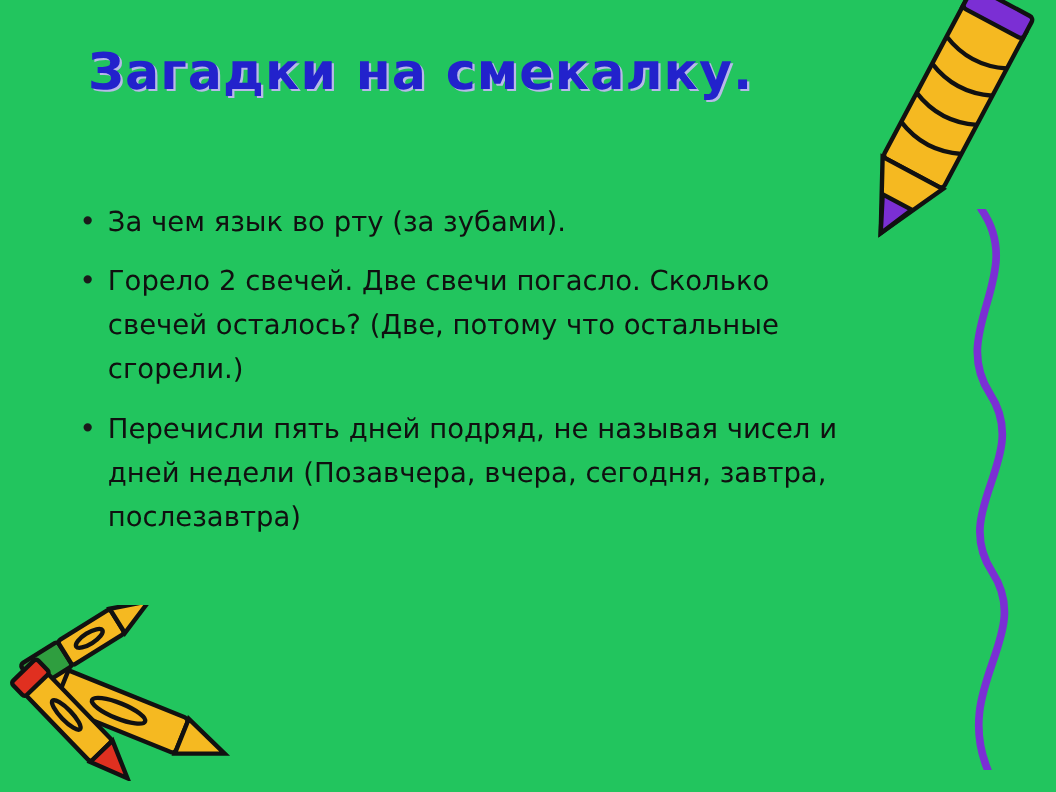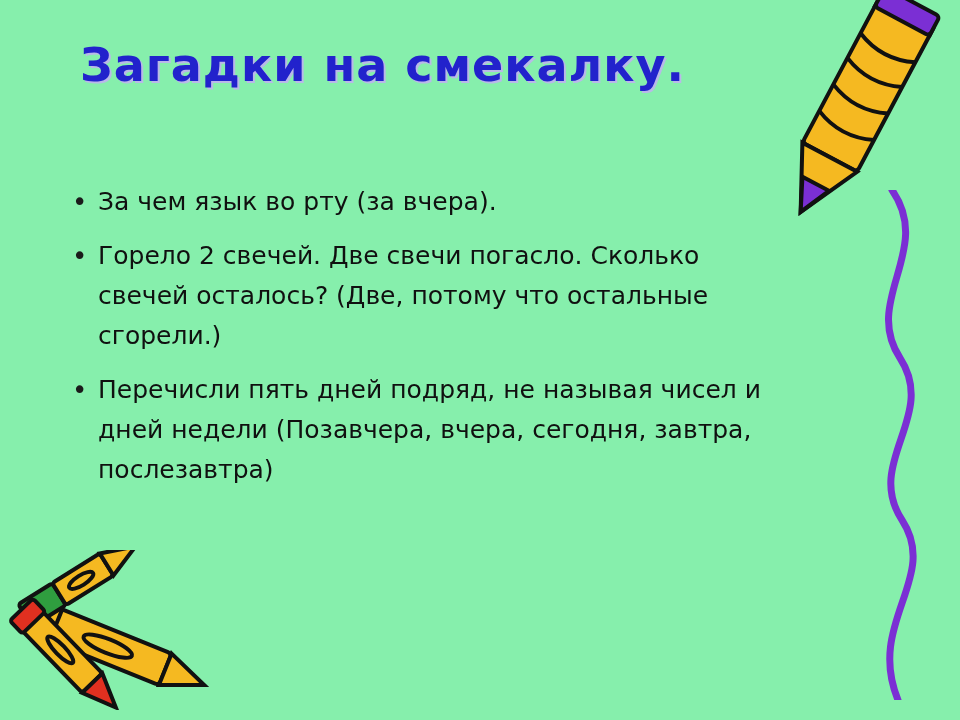--- a/index.html
+++ b/index.html
@@ -10,21 +10,21 @@
     width: 960px;
     height: 720px;
     background: #ffffff;
     font-family: "DejaVu Sans", sans-serif;
     overflow: hidden;
   }
   .slide {
     position: relative;
     width: 960px;
     height: 720px;
-    background: #86efac;
+    background: #22c55e;
   }
 
   
   .title {
     position: absolute;
     left: 80px;
     top: 38px;
     width: 700px;
     font-family: "DejaVu Sans", sans-serif;
     font-weight: bold;
@@ -91,21 +91,21 @@
 <body>
 
 <div class="slide">
 
   <div class="title">Загадки на смекалку.</div>
 
   <div class="bullets">
 
     <div class="bullet-item">
       <span class="bullet-dot">•</span>
-      <span class="bullet-text">За чем язык во рту (за вчера).</span>
+      <span class="bullet-text">За чем язык во рту (за зубами).</span>
     </div>
 
     <div class="bullet-item">
       <span class="bullet-dot">•</span>
       <span class="bullet-text">Горело 2 свечей. Две свечи погасло. Сколько свечей осталось? (Две, потому что остальные сгорели.)</span>
     </div>
 
     <div class="bullet-item">
       <span class="bullet-dot">•</span>
       <span class="bullet-text">Перечисли пять дней подряд, не называя чисел и дней недели (Позавчера, вчера, сегодня, завтра, послезавтра)</span>

